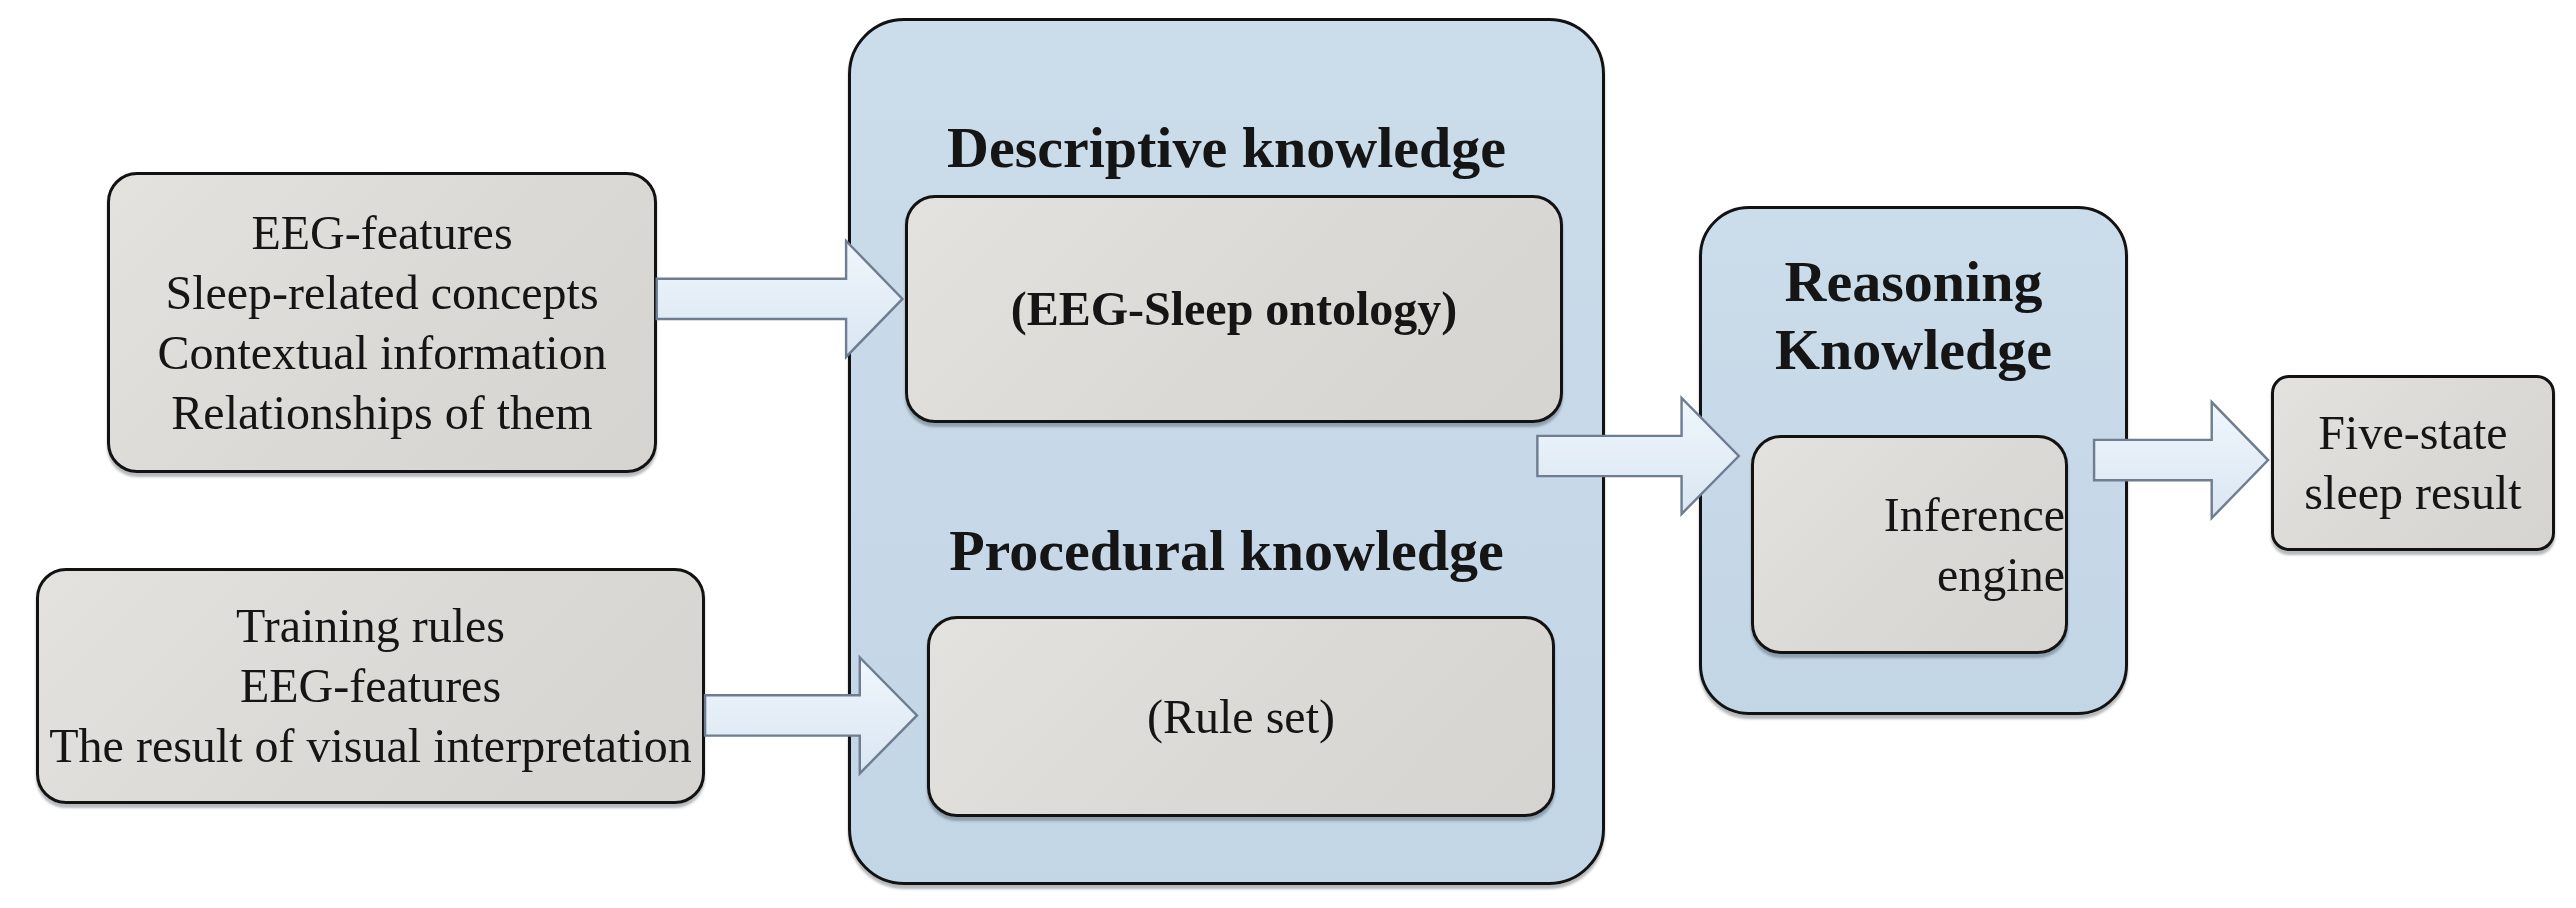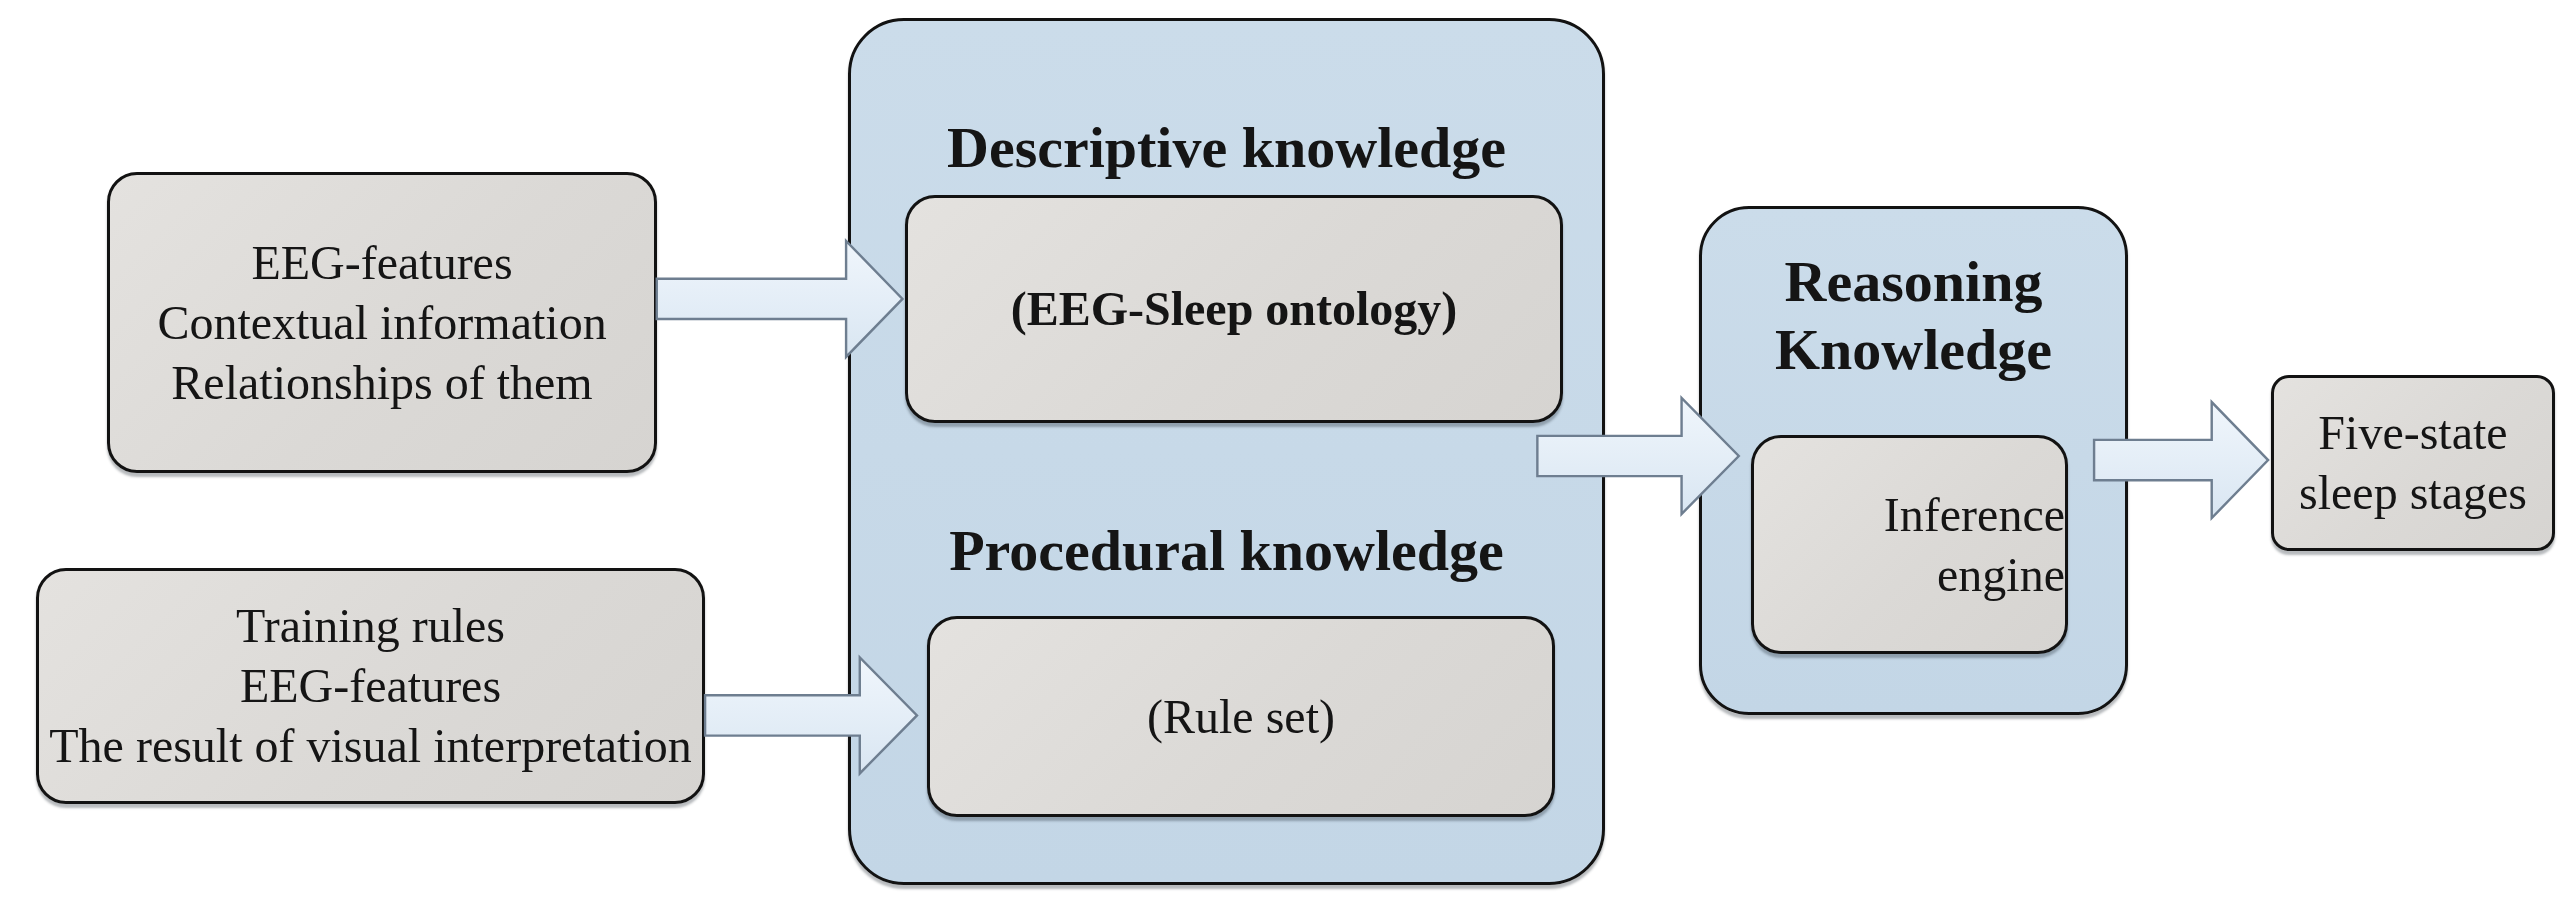--- a/index.html
+++ b/index.html
@@ -62,20 +62,21 @@
 
   <div class="panel-title" style="left:848px; top:114px; width:757px;">Descriptive knowledge</div>
 
   <div class="panel-title" style="left:1699px; top:248px; width:429px;">
     <div>Reasoning</div>
     <div>Knowledge</div>
   </div>
 
   <div class="gbox" style="left:107px; top:172px; width:550px; height:301px;">
     <div class="line">EEG-features</div>
+    <div class="line">Sleep-related concepts</div>
     <div class="line">Contextual information</div>
     <div class="line">Relationships of them</div>
   </div>
 
   <div class="gbox" style="left:36px; top:568px; width:669px; height:236px;">
     <div class="line">Training rules</div>
     <div class="line">EEG-features</div>
     <div class="line">The result of visual interpretation</div>
   </div>
 
@@ -87,21 +88,21 @@
     <div class="line">(Rule set)</div>
   </div>
 
   <div class="gbox" style="left:1751px; top:435px; width:317px; height:219px;align-items:flex-end;">
     <div class="line">Inference</div>
     <div class="line">engine</div>
   </div>
 
   <div class="gbox" style="left:2271px; top:375px; width:284px; height:176px; border-radius:18px;">
     <div class="line">Five-state</div>
-    <div class="line">sleep stages</div>
+    <div class="line">sleep result</div>
   </div>
 
   <svg class="arrow-layer" viewBox="0 0 3197 1127" xmlns="http://www.w3.org/2000/svg">
     <defs>
       <linearGradient id="arrowFill" x1="0" y1="0" x2="0" y2="1">
         <stop offset="0" stop-color="#f0f6fc"></stop>
         <stop offset="1" stop-color="#d9e6f2"></stop>
       </linearGradient>
     </defs>
     <polygon points="815,346 1050,346 1050,299 1120,371 1050,443 1050,396 815,396" fill="url(#arrowFill)" stroke="#6e7e90" stroke-width="3"></polygon>

